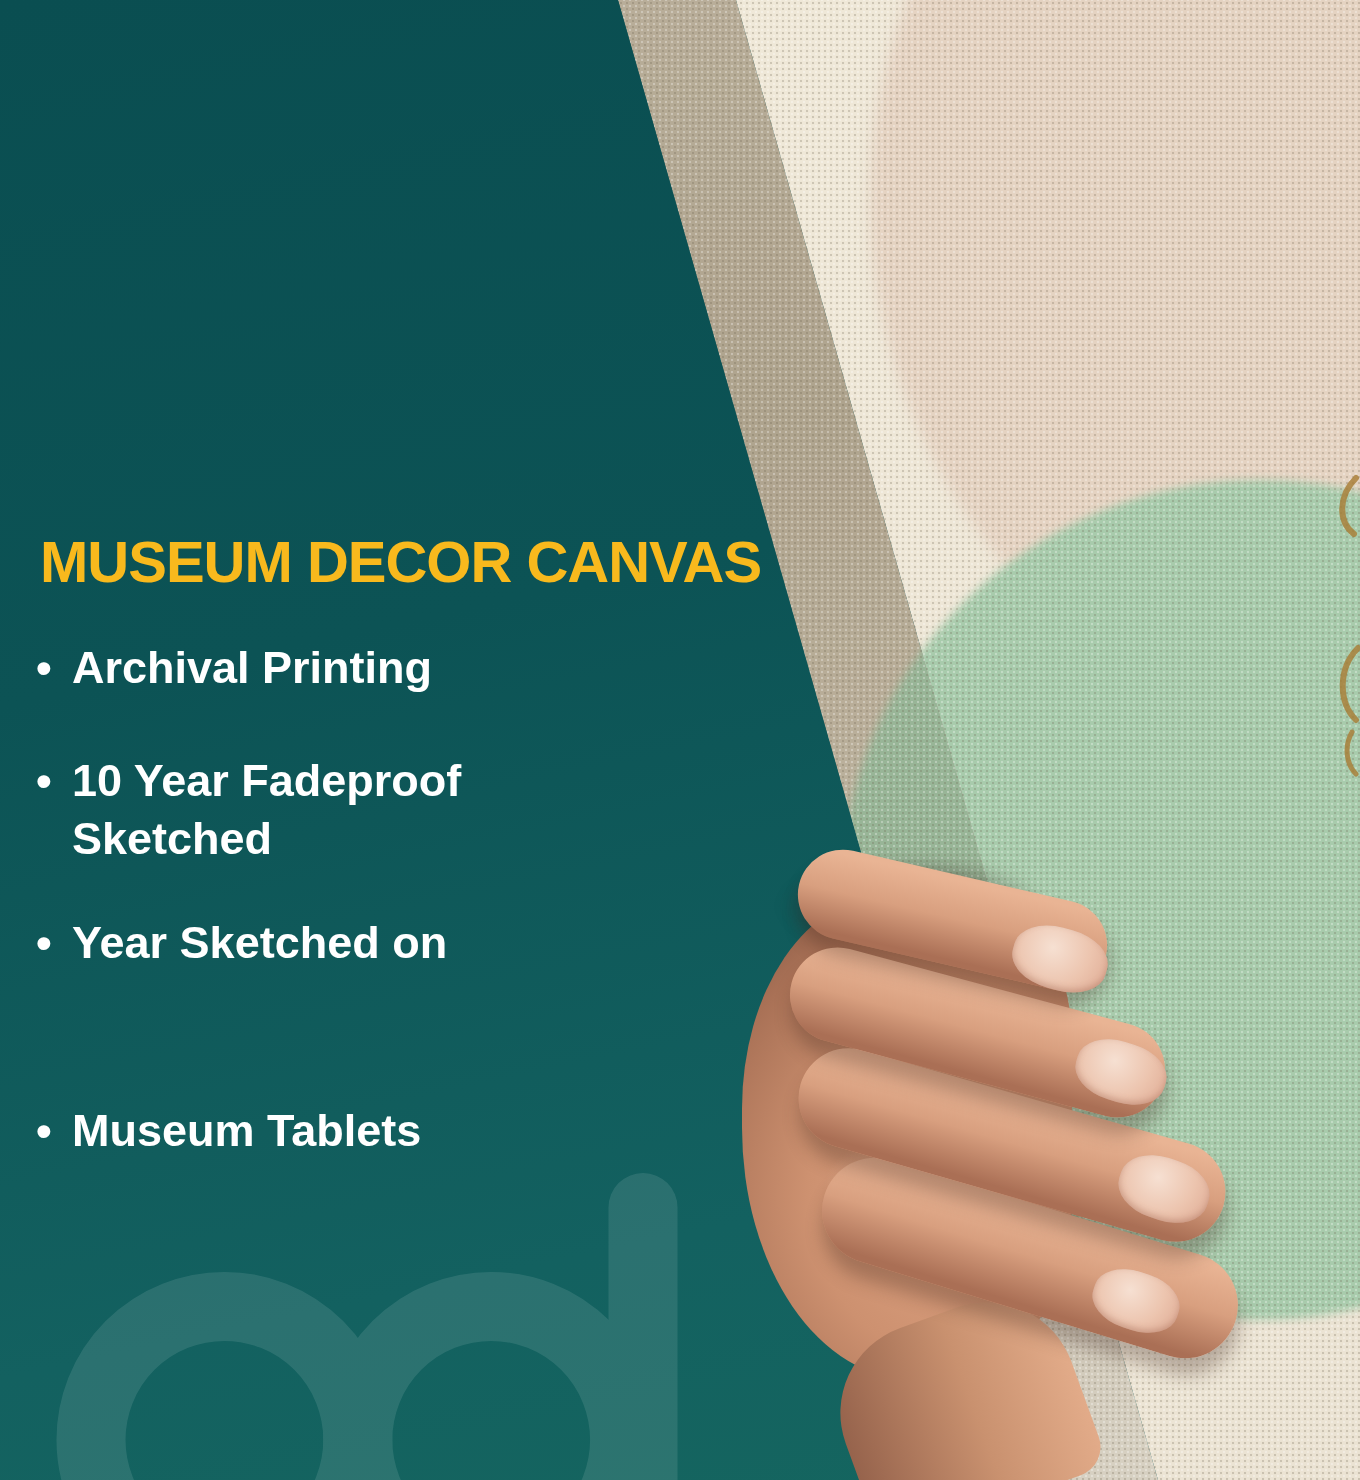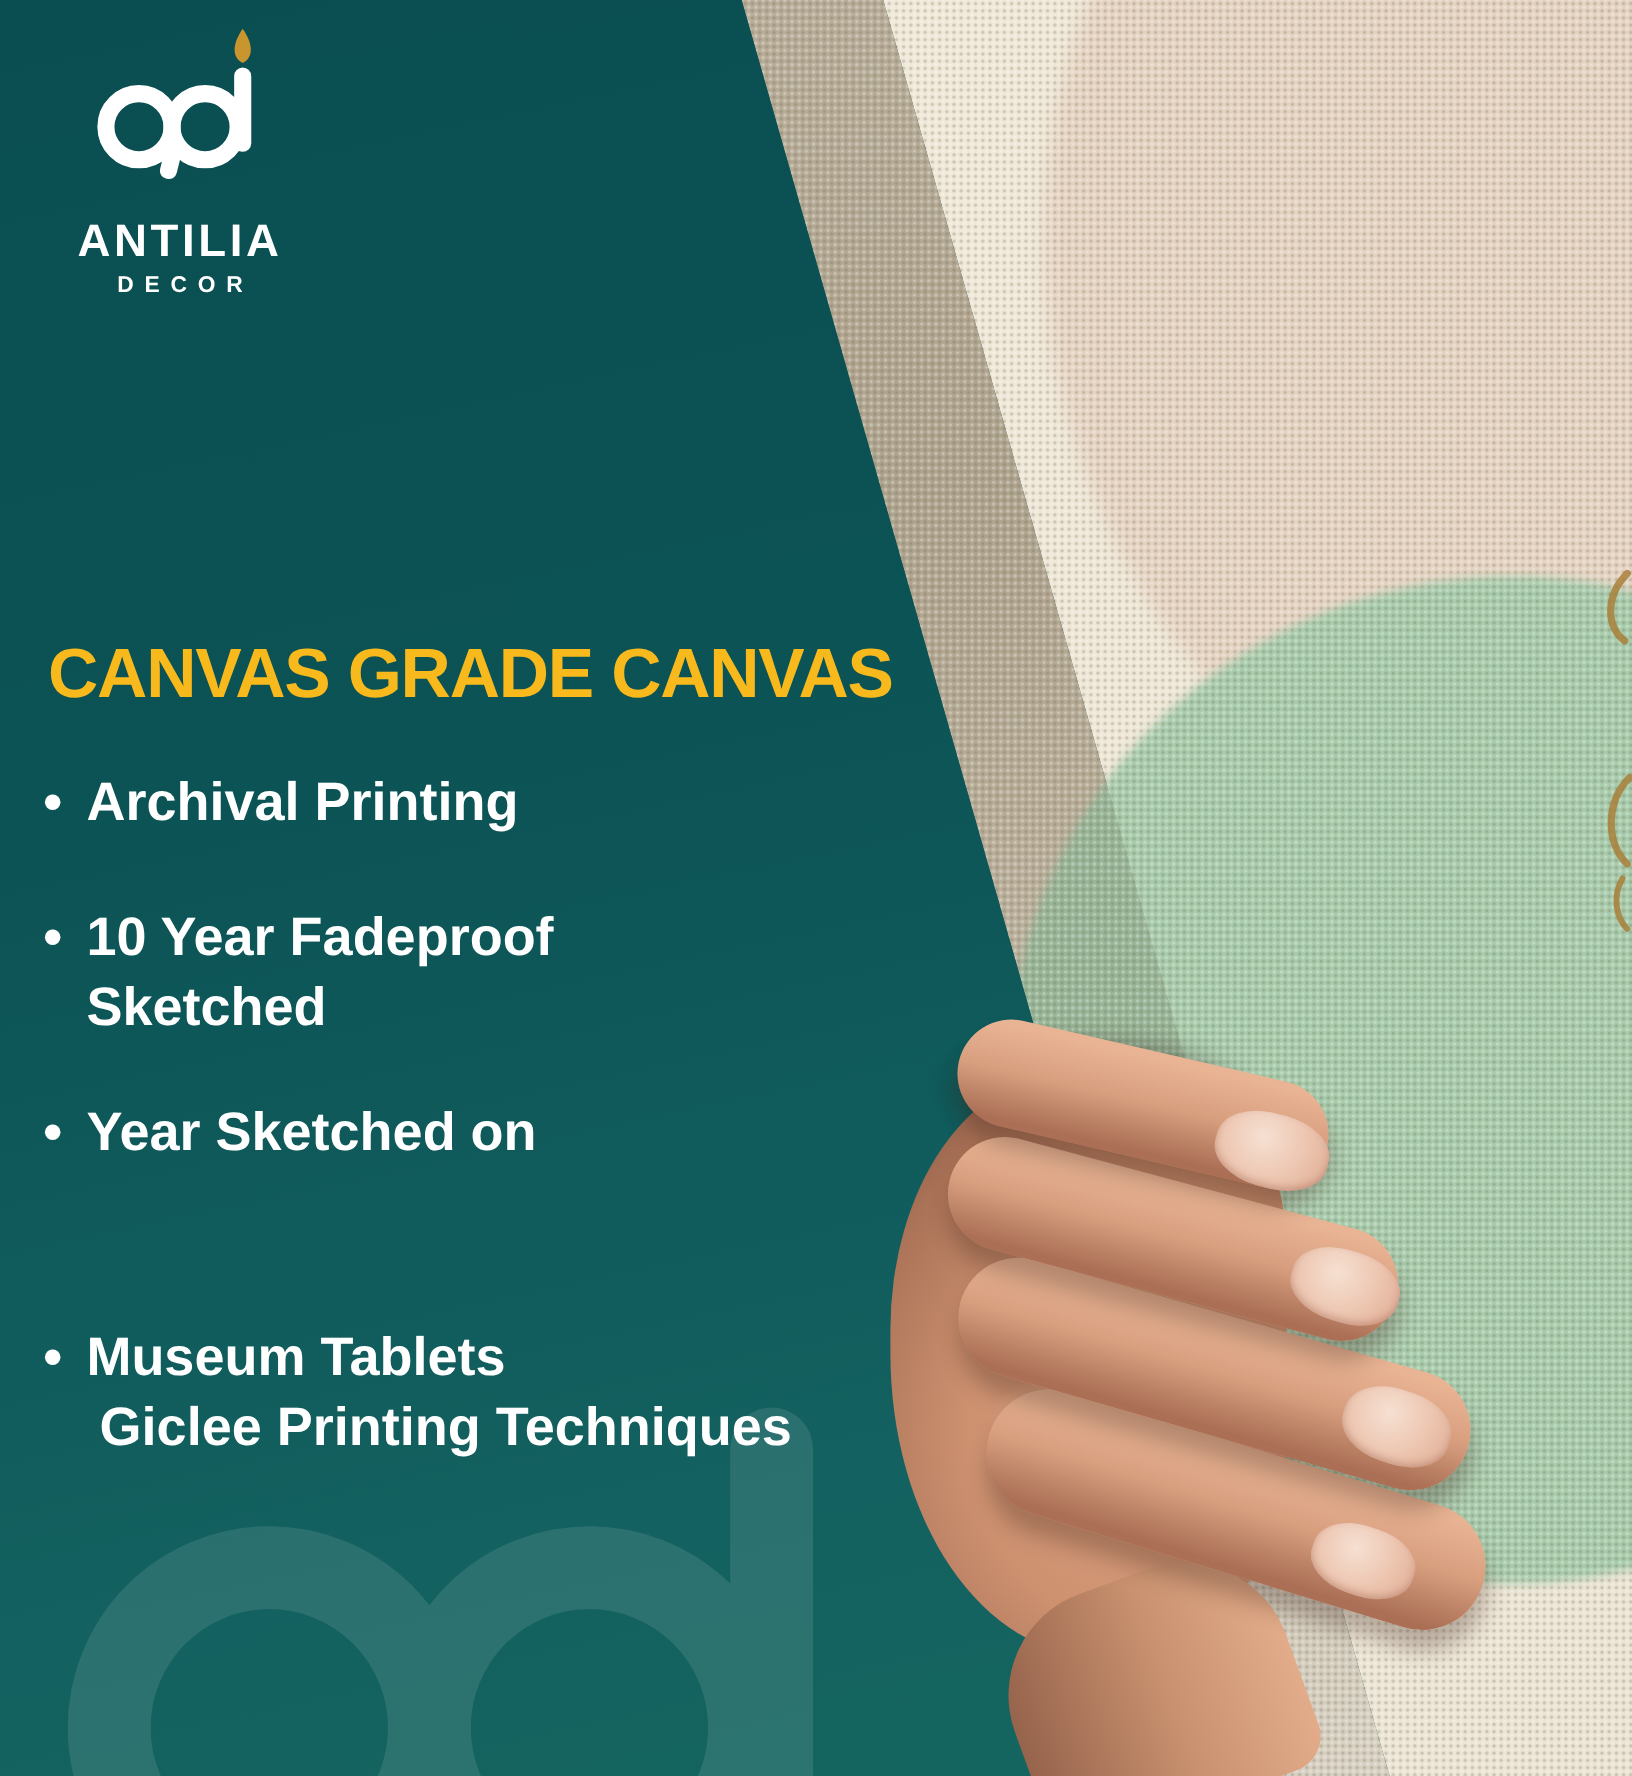--- a/index.html
+++ b/index.html
@@ -130,36 +130,23 @@
     <svg class="watermark" viewBox="0 0 200 160" width="920" height="736">
       <g fill="none" stroke="#ffffff" stroke-width="15">
         <circle cx="64" cy="88" r="29"></circle>
         <circle cx="122" cy="88" r="29"></circle>
       </g>
       <rect x="147.5" y="30" width="15" height="78" rx="7.5" fill="#ffffff"></rect>
       <rect x="85" y="98" width="15" height="36" rx="7" fill="#ffffff" transform="rotate(14 92 116)"></rect>
     </svg>
   </div>
 
-  <div class="brand">
-    <svg class="mark" viewBox="0 0 200 160" width="190" height="152">
-      <path d="M155 2 C146 15 145 27 155 32 C165 27 164 15 155 2 Z" fill="#c9952f"></path>
-      <g fill="none" stroke="#ffffff" stroke-width="15">
-        <circle cx="64" cy="88" r="29"></circle>
-        <circle cx="122" cy="88" r="29"></circle>
-      </g>
-      <rect x="147.5" y="36" width="15" height="74" rx="7.5" fill="#ffffff"></rect>
-      <rect x="85" y="98" width="15" height="36" rx="7" fill="#ffffff" transform="rotate(14 92 116)"></rect>
-    </svg>
-    <div class="brand-name">ANTILIA</div>
-    <div class="brand-sub">DECOR</div>
-  </div>
 
   <div class="content">
-    <div class="headline">CANVAS GRADE CANVAS</div>
+    <div class="headline">MUSEUM DECOR CANVAS</div>
 
     <div class="bullet b1">
       <span class="dot">•</span>
       <span class="lines">
         <div class="line1">Archival Printing</div>
       </span>
     </div>
 
     <div class="bullet b2">
       <span class="dot">•</span>
@@ -173,21 +160,20 @@
       <span class="dot">•</span>
       <span class="lines">
         <div class="line1">Year Sketched on</div>
       </span>
     </div>
 
     <div class="bullet b4">
       <span class="dot">•</span>
       <span class="lines">
         <div class="line1">Museum Tablets</div>
-        <div class="line2">Giclee Printing Techniques</div>
       </span>
     </div>
   </div>
 
   <div class="hand">
     <div class="hand-shadow-top"></div>
     <div class="hand-back"></div>
     <div class="wrist"></div>
     <div class="knuckle"></div>
     <div class="finger f4"></div>

